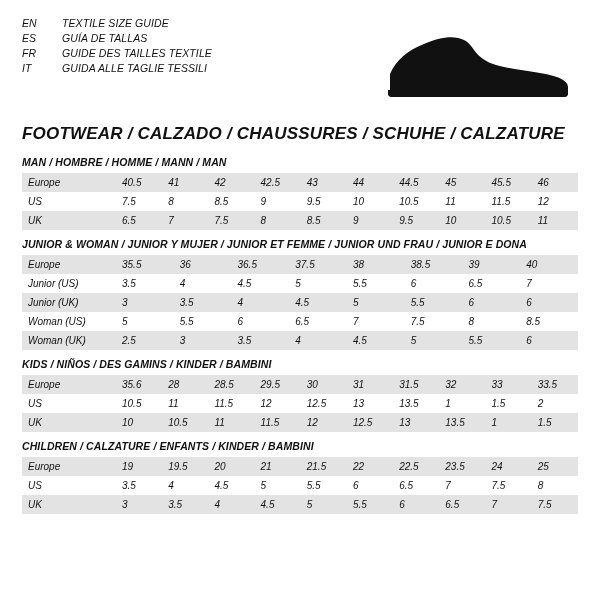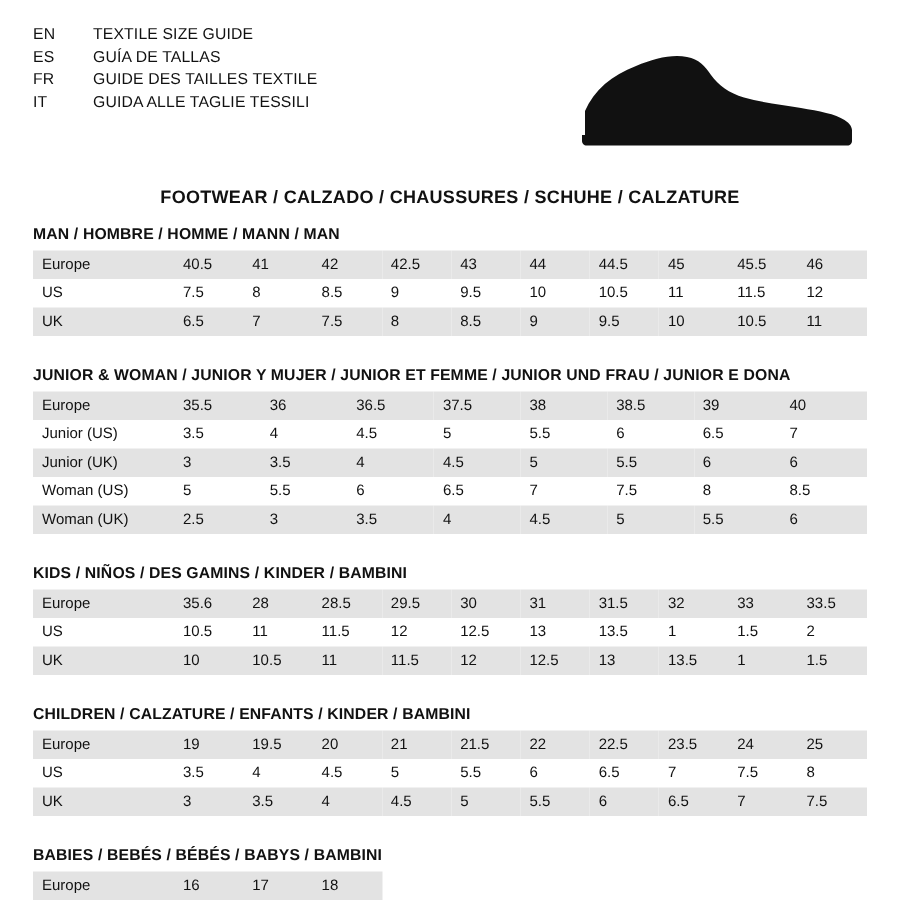--- a/index.html
+++ b/index.html
@@ -13,20 +13,21 @@
     font-family: "Liberation Sans", sans-serif;
     color: #111111;
     overflow: hidden;
   }
   .page {
     position: relative;
     width: 600px;
     height: 600px;
     box-sizing: border-box;
     padding: 16px 22px 0 22px;
+    font-style: italic;
   }
 
   
   .header {
     position: relative;
     height: 92px;
   }
   .lang-table {
     border-collapse: collapse;
   }
@@ -49,29 +50,28 @@
     position: absolute;
     right: 6px;
     top: 14px;
     width: 190px;
     height: 72px;
   }
   .shoe-wrap svg { display: block; }
 
   .category-title {
     margin-top: 16px;
-    font-size: 12px;
+    font-size: 17px;
     font-weight: bold;
     letter-spacing: 0.2px;
-    text-align: center;
   }
 
   
   .section {
-    margin-top: 20px;
+    margin-top: 8px;
   }
   .section.first { margin-top: 12px; }
 
   .section-title {
     font-size: 10.5px;
     font-weight: bold;
     letter-spacing: 0.1px;
     padding-bottom: 5px;
   }
 
@@ -334,35 +334,14 @@
           <td>5.5</td>
           <td>6</td>
           <td>6.5</td>
           <td>7</td>
           <td>7.5</td>
         </tr>
       </tbody>
     </table>
   </div>
 
-  <div class="section babies">
-    <div class="section-title">BABIES / BEBÉS / BÉBÉS / BABYS / BAMBINI</div>
-    <table class="size">
-      <tbody>
-        <tr class="shaded">
-          <td class="rowlabel" style="background: rgb(227, 227, 227);">Europe</td>
-          <td style="background: rgb(227, 227, 227);">16</td>
-          <td style="background: rgb(227, 227, 227);">17</td>
-          <td style="background: rgb(227, 227, 227);">18</td>
-          <td style="background: transparent;"></td>
-          <td style="background: transparent;"></td>
-          <td style="background: transparent;"></td>
-          <td style="background: transparent;"></td>
-          <td style="background: transparent;"></td>
-          <td style="background: transparent;"></td>
-          <td style="background: transparent;"></td>
-        </tr>
-
-      </tbody>
-    </table>
-  </div>
 
 </div>
 
 </body></html>

